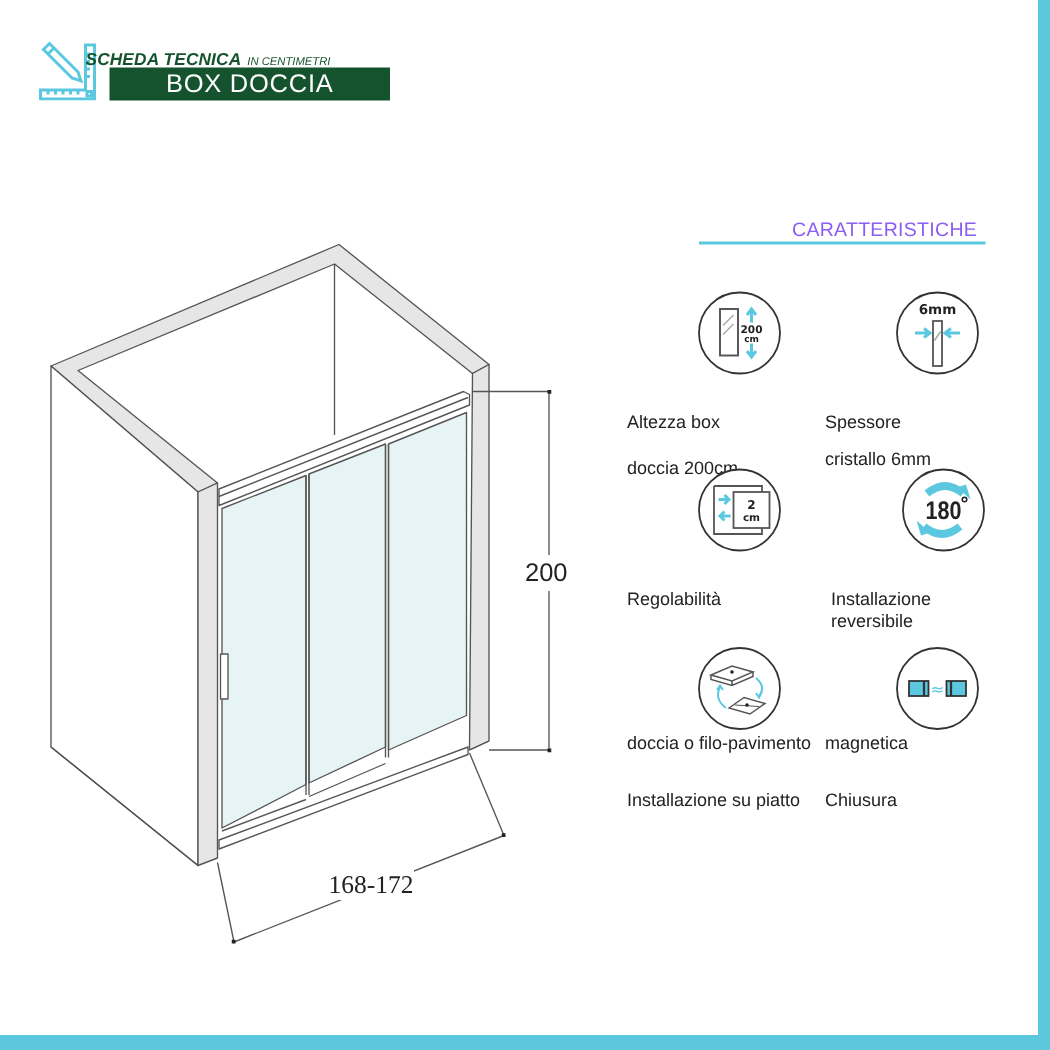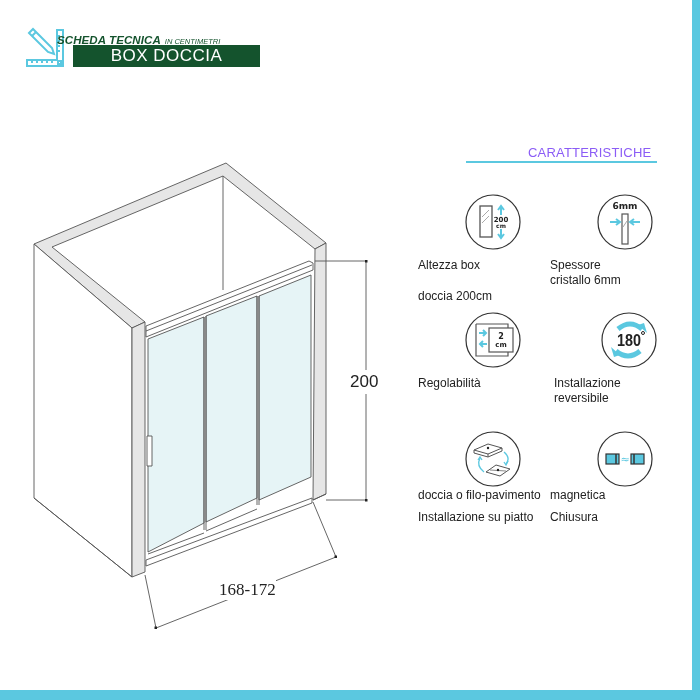--- a/index.html
+++ b/index.html
@@ -21,21 +21,21 @@
 
     .dim-label { position: absolute; font-size: 17px; color: #222; background: #fff; }
     .dim-height { left: 350px; top: 370px; padding: 2px 0; }
     .dim-width { left: 219px; top: 580px; font-family: Liberation Serif, serif; }
 
     .features-title { position: absolute; left: 528px; top: 145px; font-size: 13px; color: #8b5cf6; letter-spacing: 0.2px; }
     .features-rule { position: absolute; left: 466px; top: 161px; width: 191px; height: 2px; background: #5bc8e0; }
 
     .feature { position: absolute; width: 150px; }
     .feature .icon { display: block; margin: 0 auto; width: 58px; height: 58px; }
-    .feature .label { display: block; font-size: 12px; line-height: 15px; color: #222; margin-top: 7px; }
+    .feature .label { display: block; font-size: 12px; line-height: 15px; color: #222; margin-top: 23px; }
     .f1 { left: 418px; top: 193px; }
     .f2 { left: 550px; top: 193px; }
     .f3 { left: 418px; top: 311px; }
     .f4 { left: 554px; top: 311px; }
     .f5 { left: 418px; top: 430px; }
     .f6 { left: 550px; top: 430px; }
   </style>
 </head>
 <body>
 
@@ -136,21 +136,21 @@
 <div class="feature f2">
   <svg class="icon" viewBox="0 0 58 58">
     <circle cx="29" cy="29" r="27" fill="#fff" stroke="#333" stroke-width="1.2"></circle>
     <text x="29" y="16" font-size="9" font-weight="bold" text-anchor="middle" fill="#222" font-family="DejaVu Sans, sans-serif">6mm</text>
     <rect x="26" y="21" width="6" height="30" fill="none" stroke="#555" stroke-width="1.2"></rect>
     <line x1="27" y1="34" x2="31" y2="28" stroke="#aaa"></line>
     <path d="M14 29 L23 29 M20 26 L24 29 L20 32" stroke="#5bc8e0" stroke-width="2" fill="none"></path>
     <path d="M44 29 L35 29 M38 26 L34 29 L38 32" stroke="#5bc8e0" stroke-width="2" fill="none"></path>
   </svg>
   <span class="label">Spessore</span>
-  <span class="label" style="margin-top:0">cristallo 6mm</span>
+  <span class="label" style="margin-top:10px">cristallo 6mm</span>
 </div>
 
 <div class="feature f3">
   <svg class="icon" viewBox="0 0 58 58">
     <circle cx="29" cy="29" r="27" fill="#fff" stroke="#333" stroke-width="1.2"></circle>
     <path d="M12 13 L44 13 L44 17 M12 13 L12 45 L44 45 L44 41" fill="none" stroke="#555" stroke-width="1.2"></path>
     <rect x="25" y="17" width="24" height="24" fill="#fff" stroke="#555" stroke-width="1.2"></rect>
     <path d="M15 22 L22 22 M19 19 L22 22 L19 25" stroke="#5bc8e0" stroke-width="2" fill="none"></path>
     <path d="M23 33 L16 33 M19 30 L16 33 L19 36" stroke="#5bc8e0" stroke-width="2" fill="none"></path>
     <text x="37" y="28" font-size="8" font-weight="bold" text-anchor="middle" fill="#222" font-family="DejaVu Sans, sans-serif">2</text>

